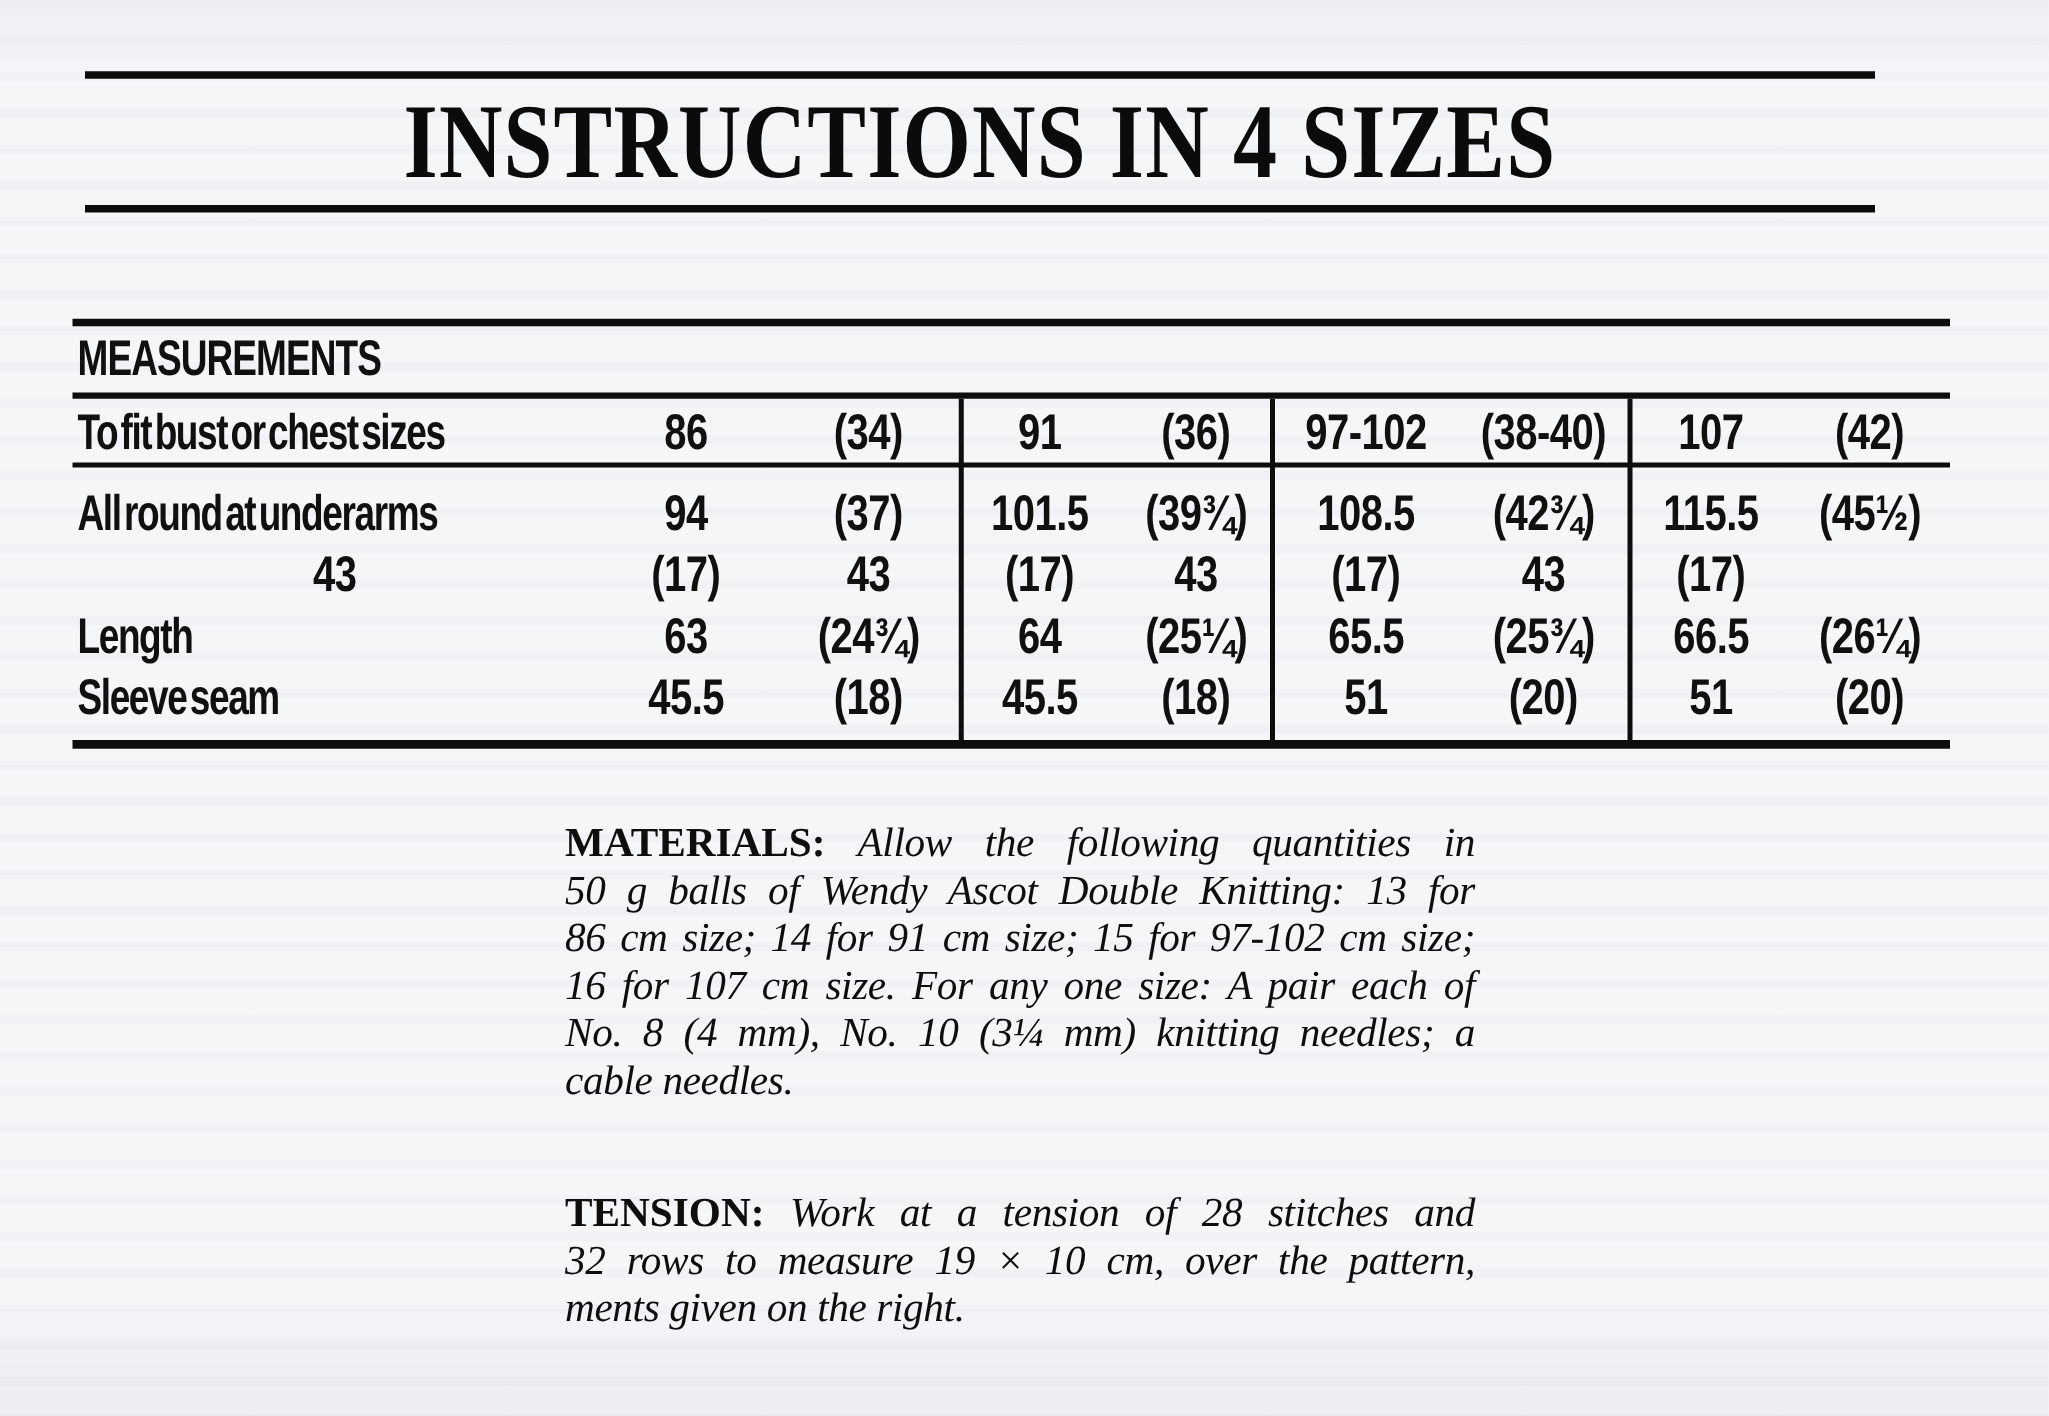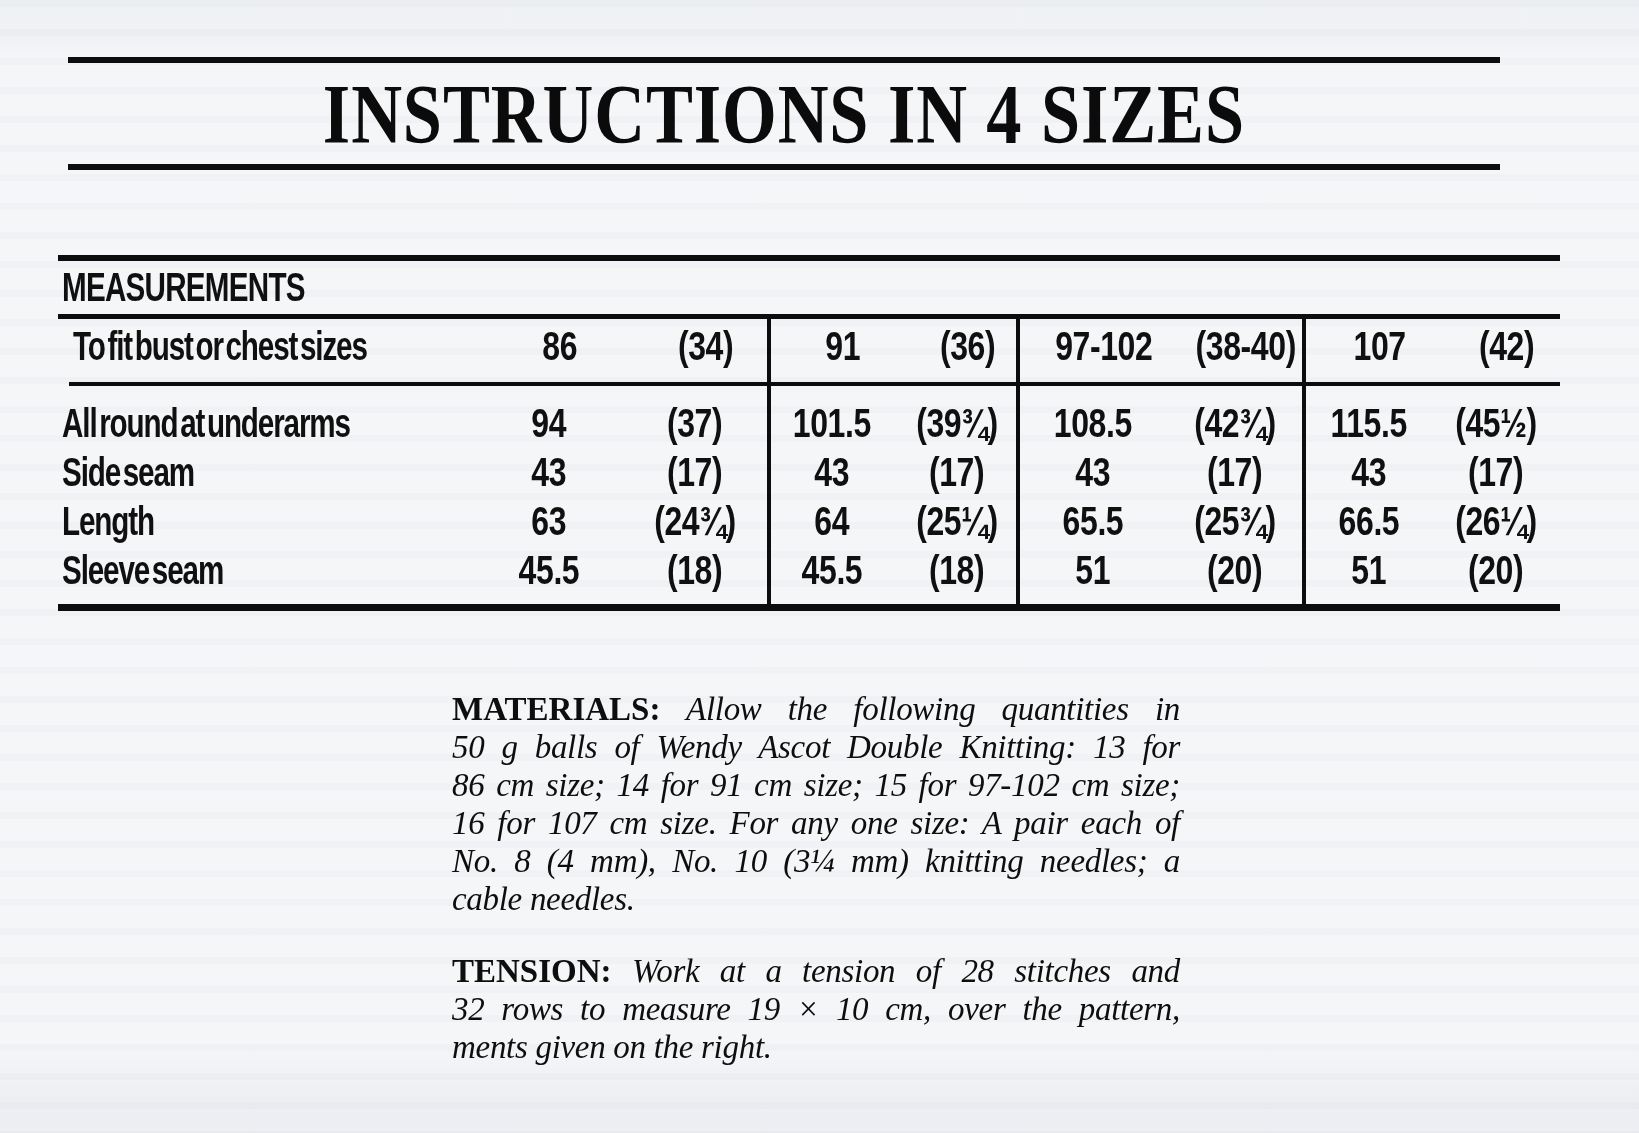--- a/index.html
+++ b/index.html
@@ -74,34 +74,34 @@
     display:grid;
     grid-template-columns:420px 142px 149px 125px 126px 145px 140px 127px 128px;
     align-items:center;
   }
   .trow .cell{overflow:visible;}
   .trow .label{padding-left:4px;text-align:left;}
   .trow .label .cx{transform-origin:0 50%;letter-spacing:-1.5px;word-spacing:-6px;}
   .trow .val{text-align:center;}
   .trow .val .cx{letter-spacing:-0.5px;transform:scaleX(0.80);}
 
-  .trow.first{padding:7px 0 16px;border-bottom:4px solid #0d0d0e;margin-left:11px;}
+  .trow.first{padding:7px 0 4px;border-bottom:4px solid #0d0d0e;}
   .rows{padding:12px 0 10px;}
   .rows .trow{height:49px;}
 
   
   .para{
     position:absolute;left:452px;width:728px;
     font-family:"Liberation Serif",serif;
     font-style:italic;font-weight:400;
     font-size:33px;line-height:38px;
     letter-spacing:-0.3px;
     color:#0e0e0f;
   }
-  .para.materials{top:690px;}
+  .para.materials{top:656px;}
   .para.tension{top:952px;}
   .pline{text-align:justify;}
   .pline.j{text-align-last:justify;-moz-text-align-last:justify;}
   .phead{font-style:normal;font-weight:700;letter-spacing:0;}
 </style>
 </head>
 <body>
 
 <div class="page">
   <div class="scan"></div>
@@ -138,21 +138,20 @@
             <div class="cell val"><span class="cx">94</span></div>
             <div class="cell val"><span class="cx">(37)</span></div>
             <div class="cell val"><span class="cx">101.5</span></div>
             <div class="cell val"><span class="cx">(39¾)</span></div>
             <div class="cell val"><span class="cx">108.5</span></div>
             <div class="cell val"><span class="cx">(42¾)</span></div>
             <div class="cell val"><span class="cx">115.5</span></div>
             <div class="cell val"><span class="cx">(45½)</span></div>
           </div>
           <div class="trow">
-            <div class="cell label"><span class="cx">Side seam</span></div>
             <div class="cell val"><span class="cx">43</span></div>
             <div class="cell val"><span class="cx">(17)</span></div>
             <div class="cell val"><span class="cx">43</span></div>
             <div class="cell val"><span class="cx">(17)</span></div>
             <div class="cell val"><span class="cx">43</span></div>
             <div class="cell val"><span class="cx">(17)</span></div>
             <div class="cell val"><span class="cx">43</span></div>
             <div class="cell val"><span class="cx">(17)</span></div>
           </div>
           <div class="trow">

